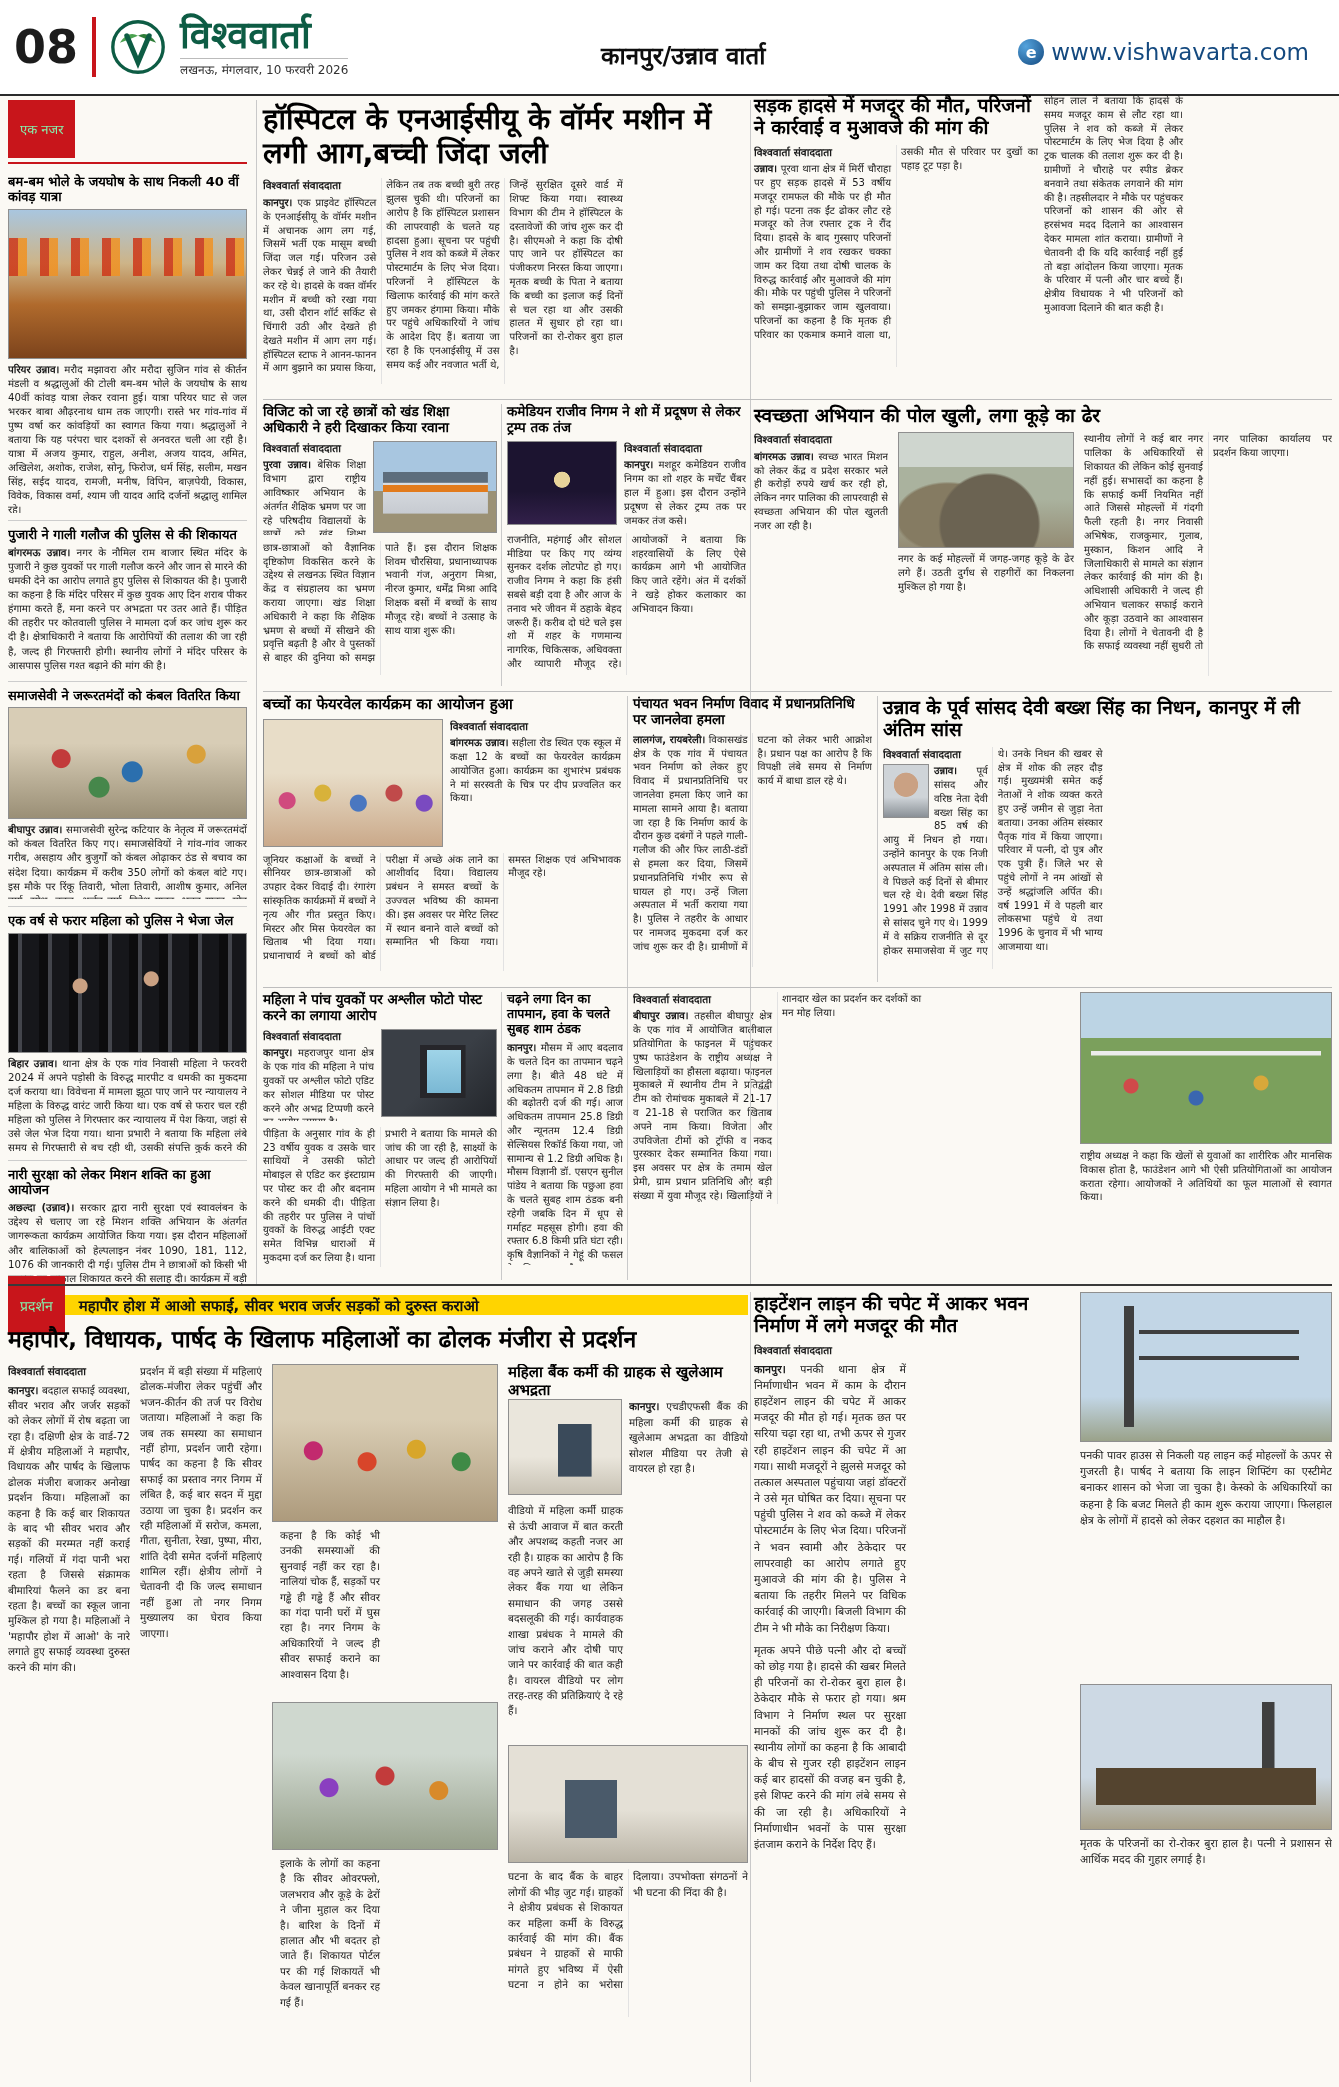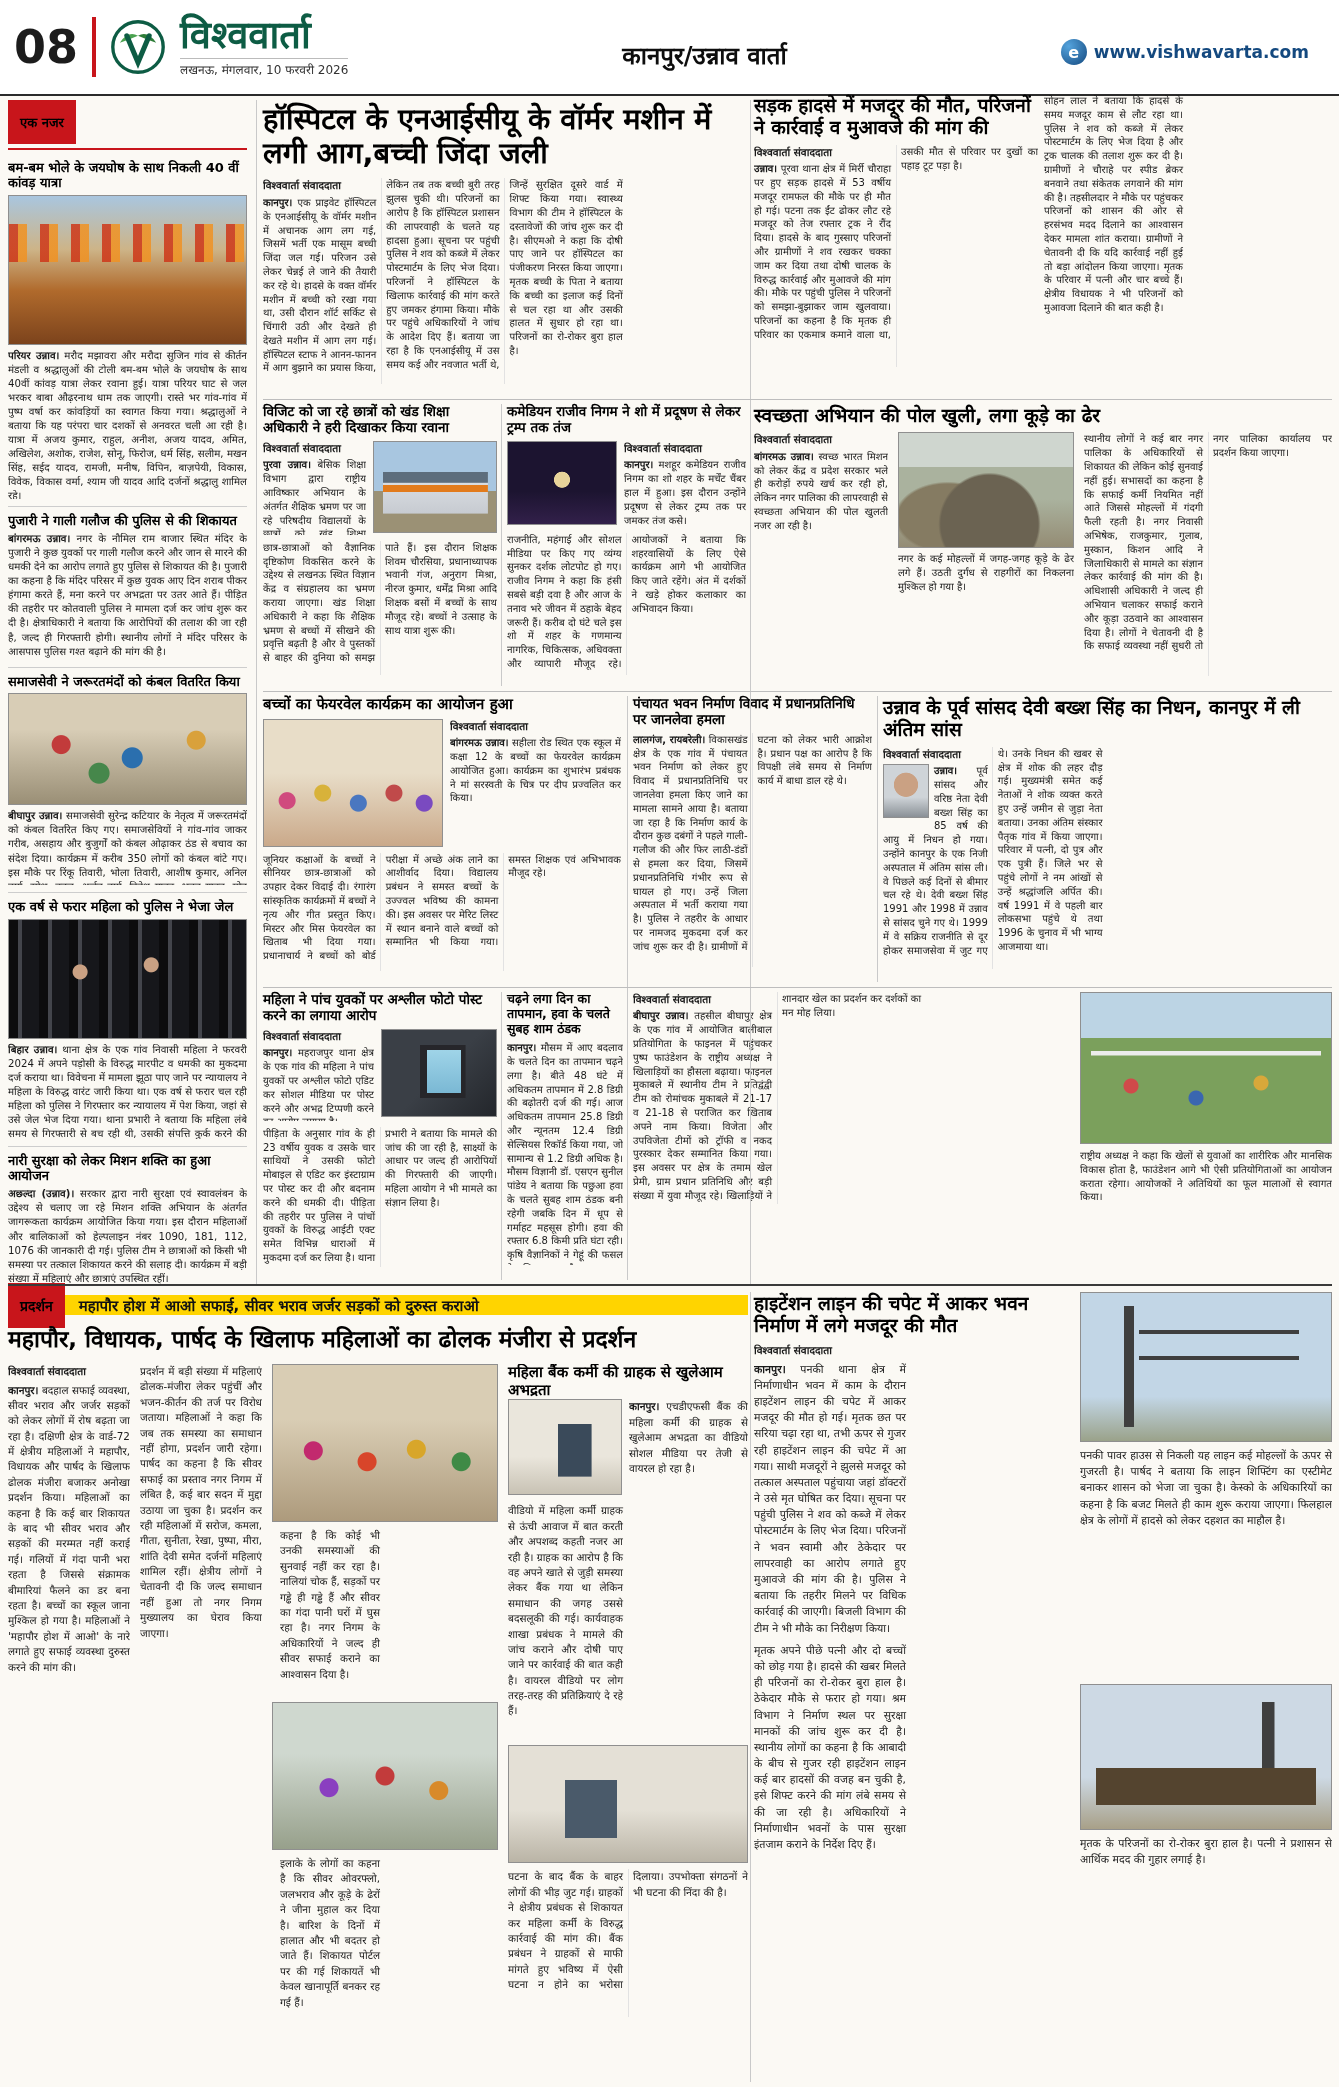--- a/index.html
+++ b/index.html
@@ -13,21 +13,21 @@
   .pageno{font-size:46px;font-weight:bold;line-height:1;color:#1c1c1c}
   .redbar{width:4px;height:60px;background:var(--red)}
   .logo{width:56px;height:56px;flex:0 0 auto}
   .brand{font-size:38px;font-weight:bold;color:var(--green);line-height:1.05}
   .edition{font-size:12px;color:#333;margin-top:3px;border-top:1px solid #bbb;padding-top:2px}
   .section-title{font-size:24px;font-weight:bold;color:#0d0d0d;margin:0 auto;padding-top:14px}
   .site{display:flex;align-items:center;gap:7px;padding-top:10px}
   .site-icon{width:26px;height:26px;border-radius:50%;color:#fff;font-weight:bold;font-size:16px;
              display:flex;align-items:center;justify-content:center;
              background:radial-gradient(circle at 30% 28%,#54a3dd,#14497f)}
-  .site-url{font-size:17px;font-weight:bold;color:var(--blue)}
+  .site-url{font-size:23px;font-weight:normal;color:var(--blue)}
   
   .headline{font-weight:bold;color:#000;line-height:1.18}
   .h-main{font-size:29px;margin-bottom:8px}
   .h-lg{font-size:19px;margin-bottom:6px}
   .h-md{font-size:15px;margin-bottom:5px}
   .h-sm{font-size:13.5px;margin-bottom:5px}
   .h-xs{font-size:12.5px;margin-bottom:5px}
   .byline{font-weight:bold;font-size:10.5px;margin-bottom:3px}
   .dl{font-weight:bold}
   .body{font-size:10px;line-height:1.38;text-align:justify;overflow:hidden;column-fill:auto}
@@ -121,21 +121,21 @@
      linear-gradient(#3f3f3f,#3f3f3f) 64% 26%/64% 3% no-repeat,
      linear-gradient(#3f3f3f,#3f3f3f) 64% 44%/64% 3% no-repeat,
      linear-gradient(180deg,#c2d6e6 0 70%,#9aa28a 100%)}
   .ph-tower2{width:100%;height:146px;background:
      linear-gradient(#54442f,#54442f) 50% 78%/88% 26% no-repeat,
      linear-gradient(#3f3f3f,#3f3f3f) 76% 40%/5% 70% no-repeat,
      linear-gradient(180deg,#cdd9e4 0 64%,#a8a088 100%)}
   
   .a-left{left:8px;top:100px;width:248px;height:1184px;padding-right:9px;overflow:hidden}
   .eyebrow{border-bottom:2px solid var(--red);padding-bottom:4px}
-  .label-red{display:inline-block;background:var(--red);color:#000000;font-weight:bold;font-size:13px;padding:13px 12px}
+  .label-red{display:inline-block;background:var(--red);color:#86efac;font-weight:normal;font-size:13px;padding:20px 12px}
   .ln-art{border-top:1px solid #cdcdcd;margin-top:7px;padding-top:4px}
   .ln-art.first{border-top:none;margin-top:4px}
   .a-left .headline{font-size:13px;margin:2px 0 4px}
   .a-left .ph{margin:3px 0 4px}
   .a-left .body{font-size:10.2px}
   .a-hospital{left:263px;top:102px;width:483px;height:294px}
   .a-accident{left:754px;top:94px;width:578px;height:294px;display:flex;gap:6px}
   .acc-l{width:284px}.acc-r{flex:1}
   .a-visit{left:263px;top:404px;width:234px;height:282px}
   .a-comedian{left:507px;top:404px;width:239px;height:282px}

